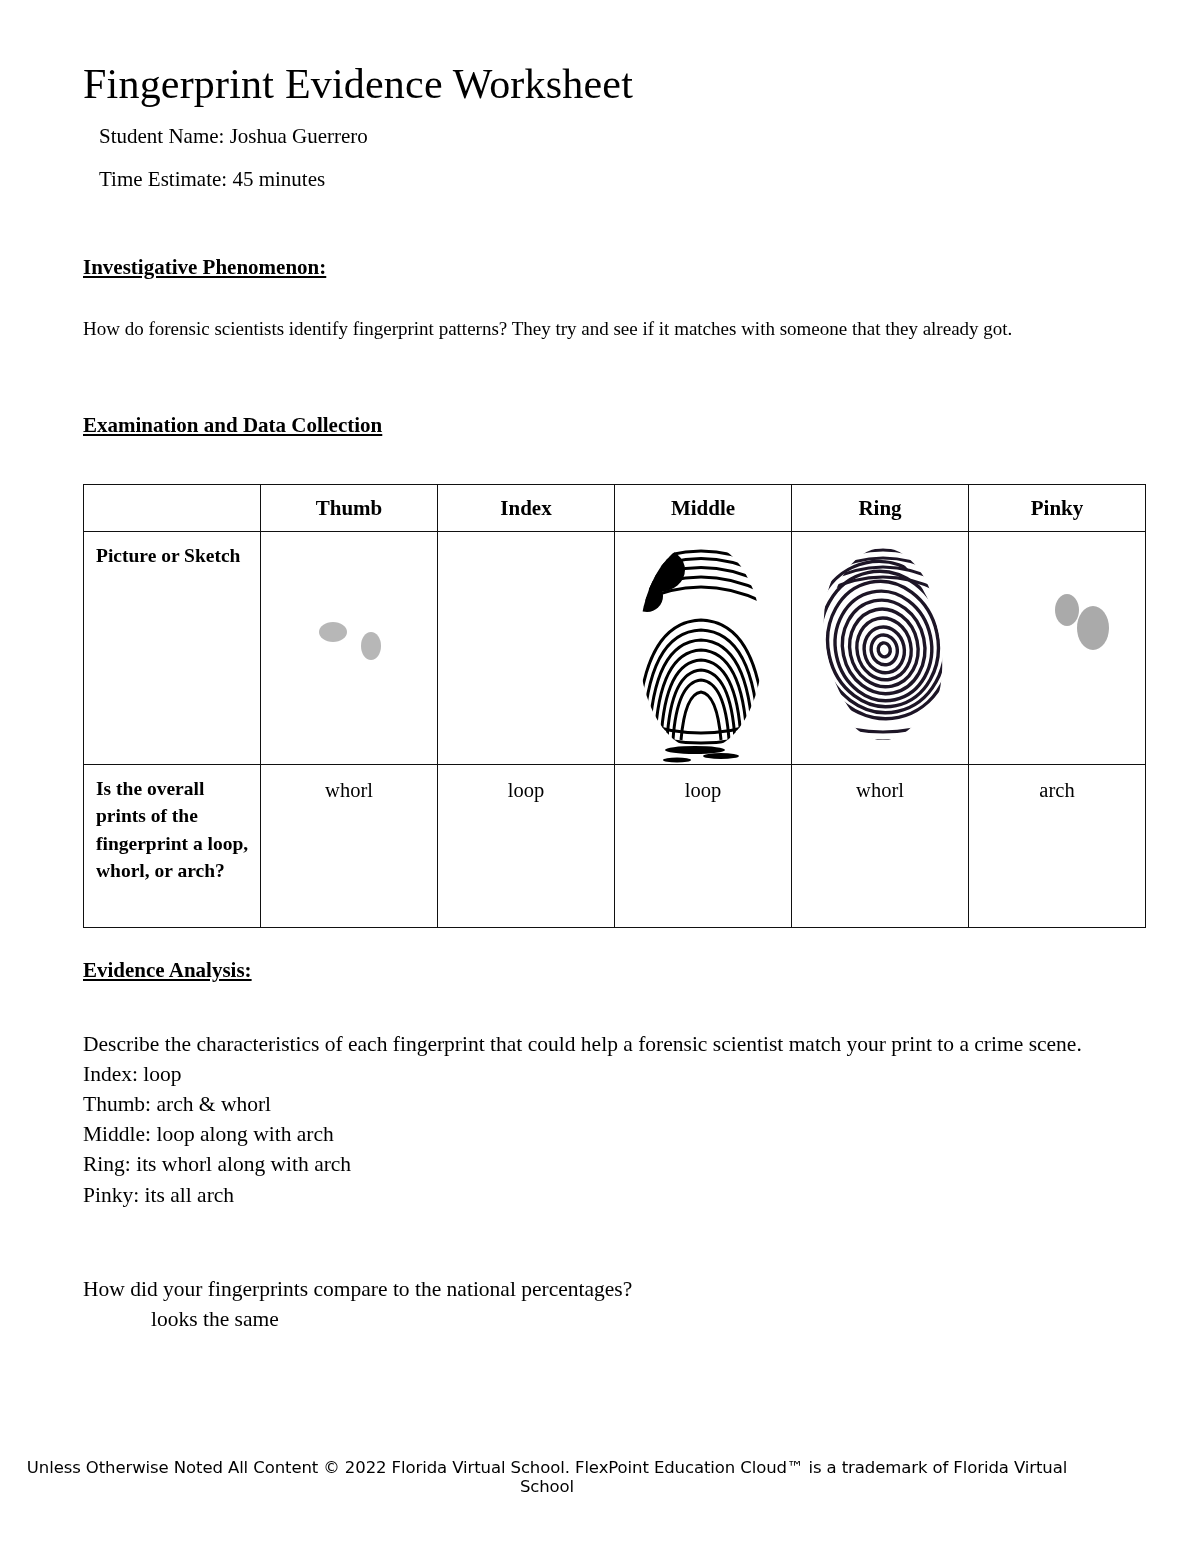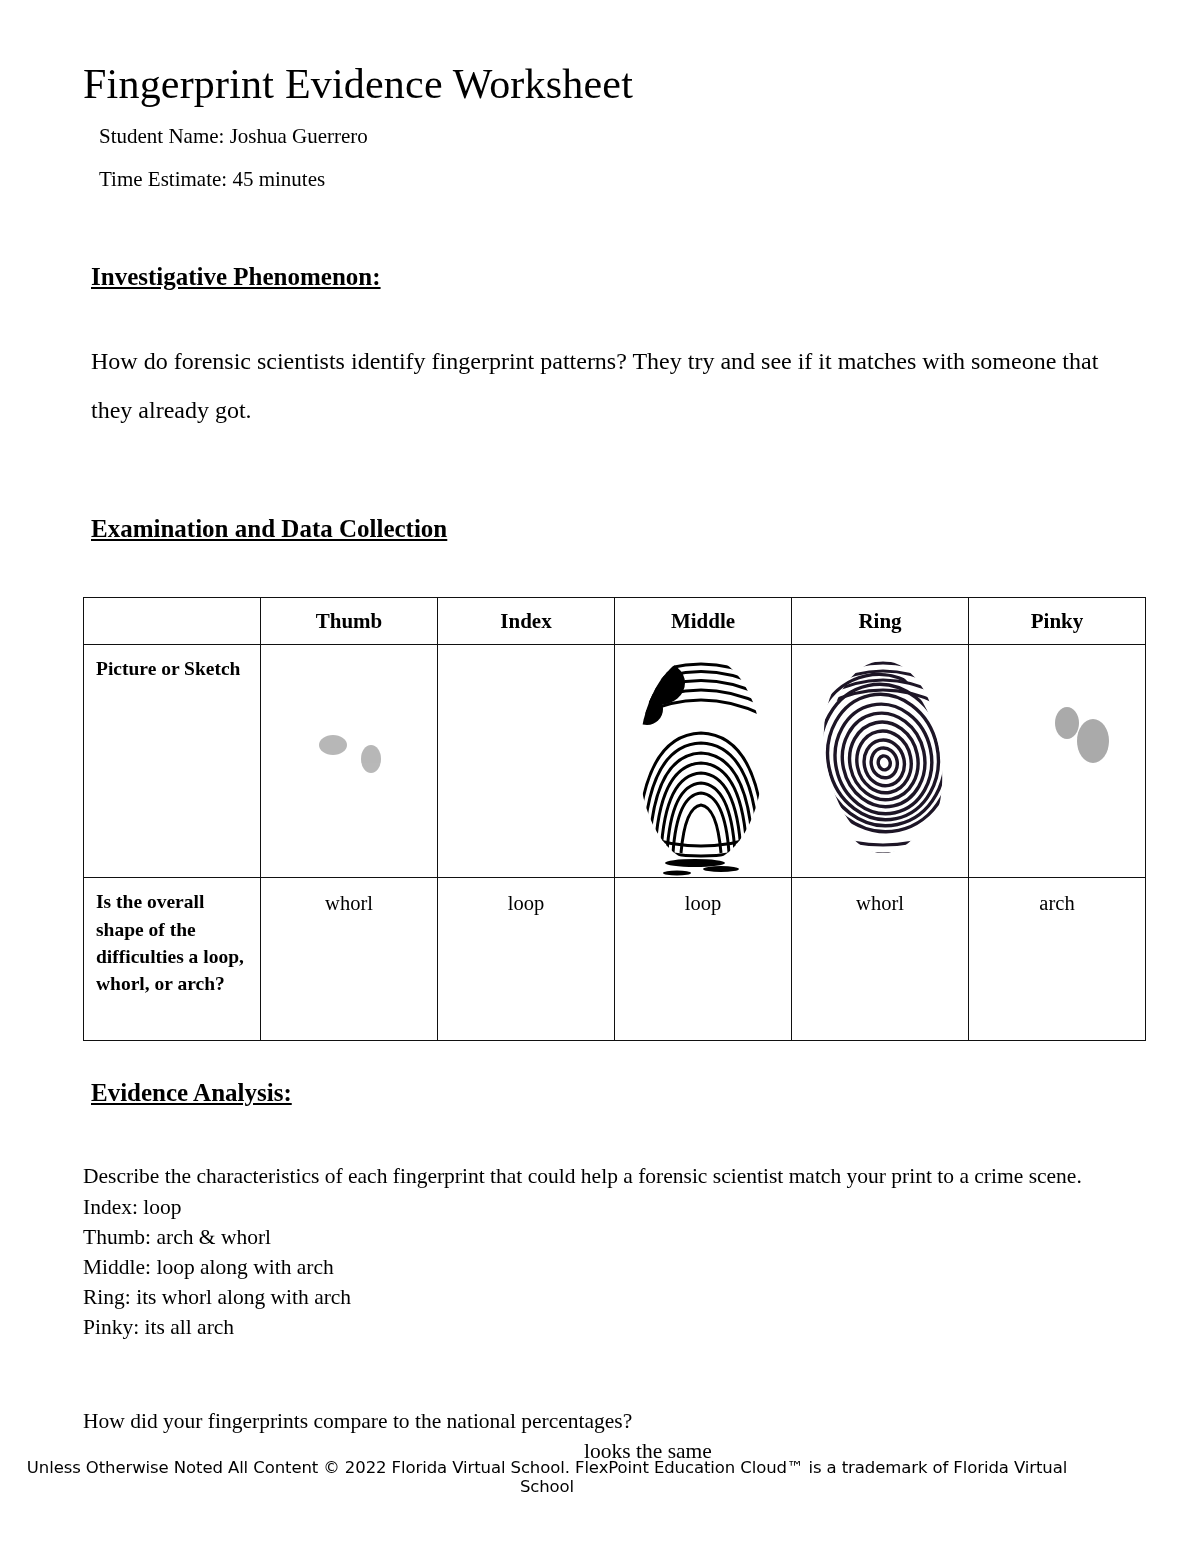--- a/index.html
+++ b/index.html
@@ -36,44 +36,43 @@
     margin: 0 0 6px 0;
     letter-spacing: 0.2px;
   }
   .meta-line {
     font-size: 21px;
     line-height: 1.30;
     margin: 16px;
   }
 
   .section-heading {
-    font-size: 25px;
+    font-size: 21px;
     font-weight: bold;
     text-decoration: underline;
-    margin: 8px;
+    margin: 0;
     display: inline-block;
   }
 
   .spacer-lg { height: 46px; }
   .spacer-md { height: 30px; }
   .spacer-sm { height: 18px; }
 
   .body-para {
-    font-size: 24px;
+    font-size: 19px;
     line-height: 2.05;
-    margin: 8px;
+    margin: 0;
   }
   .body-tight {
     font-size: 21.5px;
     line-height: 1.40;
     margin: 0;
   }
   .indented {
     padding-left: 68px;
-    text-align: center;
   }
 
   
   table.fp-table {
     border-collapse: collapse;
     width: 1062px;
     table-layout: fixed;
     margin: 0;
   }
   table.fp-table td, table.fp-table th {
@@ -397,21 +396,21 @@
                   <g clip-path="url(#ovP)" opacity="0.45">
                     <ellipse cx="118" cy="96" rx="16" ry="22" fill="#444"></ellipse>
                     <ellipse cx="92" cy="78" rx="12" ry="16" fill="#444"></ellipse>
                   </g>
                 </svg>
               </div>
             </td>
           </tr>
 
           <tr>
-            <td class="row-label">Is the overall shape of the difficulties a loop, whorl, or arch?</td>
+            <td class="row-label">Is the overall prints of the fingerprint a loop, whorl, or arch?</td>
             <td class="answer-cell">whorl</td>
             <td class="answer-cell">loop</td>
             <td class="answer-cell">loop</td>
             <td class="answer-cell">whorl</td>
             <td class="answer-cell">arch</td>
           </tr>
         </tbody>
       </table>
     </div>
 

